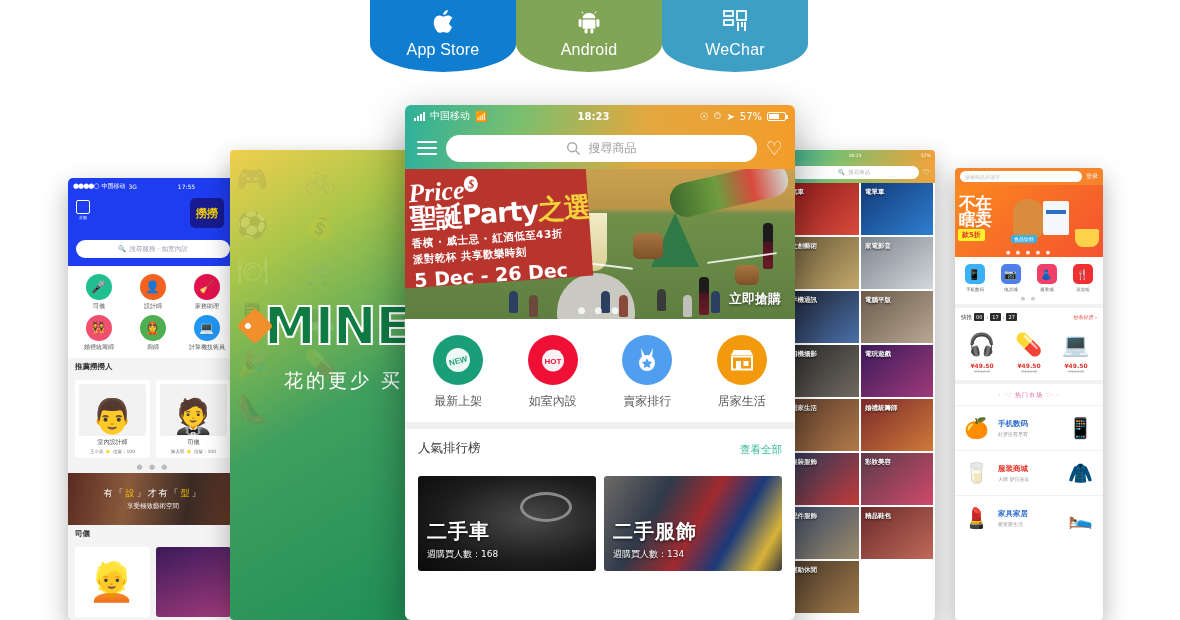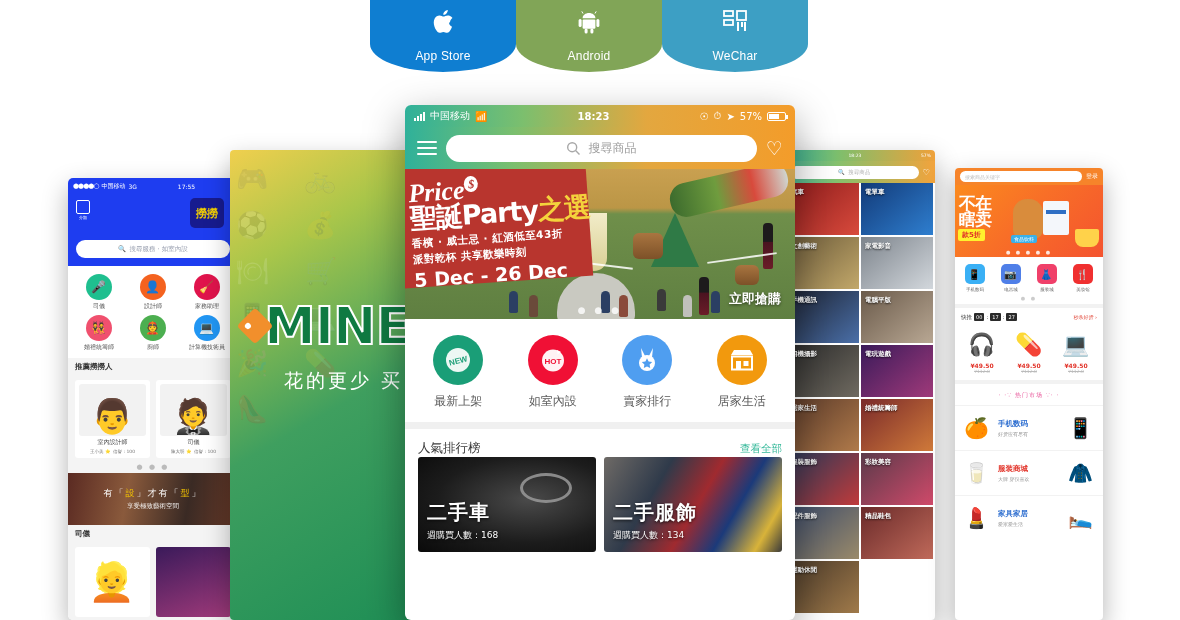--- a/index.html
+++ b/index.html
@@ -17,21 +17,21 @@
     position: absolute; top: 0; width: 146px; height: 72px;
     border-bottom-left-radius: 120px 46px;
     border-bottom-right-radius: 120px 46px;
     display: flex; flex-direction: column; align-items: center;
     justify-content: flex-start; padding-top: 7px;
   }
   .tab.t0 { left: 0;   background: #0f7ed1; }
   .tab.t1 { left: 146px; background: #81a557; }
   .tab.t2 { left: 292px; background: #3d9fc4; }
   .tab .glyph { width: 34px; height: 30px; display:flex; align-items:center; justify-content:center; }
-  .tab .tlabel { color:#fff; font-size: 12px; margin-top: 12px; letter-spacing: .2px; }
+  .tab .tlabel { color:#fff; font-size: 16px; margin-top: 4px; letter-spacing: .2px; }
 
   
   .phone { position: absolute; background:#fff; overflow:hidden;
            box-shadow: 0 10px 26px rgba(0,0,0,.30); }
 
   
   #p1 { left: 68px; top: 178px; width: 170px; height: 442px; border-radius: 5px; z-index: 2;}
   #p1 .sb { background:#1e3df0; color:#fff; height:16px; display:flex; align-items:center;
             gap:3px; padding:0 5px; font-size:6px; }
   #p1 .dots { letter-spacing:-1px; font-size:7px; }
@@ -139,21 +139,21 @@
   #p3 .cta { position:absolute; right:14px; bottom:11px; color:#fff; font-size:13px;
              font-weight:bold; text-shadow:0 1px 3px rgba(0,0,0,.6); }
   #p3 .dotrow { position:absolute; left:0; right:0; bottom:4px; text-align:center;
                 font-size:9px; color:rgba(255,255,255,.8); letter-spacing:3px; }
   #p3 .quick { display:flex; padding:16px 6px 12px; background:#fff; }
   #p3 .qi { flex:1; text-align:center; }
   #p3 .qic { width:50px; height:50px; border-radius:50%; margin:0 auto 8px;
              display:flex; align-items:center; justify-content:center; color:#fff; }
   #p3 .qil { font-size:12px; color:#5a5a5a; }
   #p3 .sephr { height:7px; background:#f0f0f0; }
-  #p3 .rkhd { display:flex; align-items:center; justify-content:space-between; padding:11px 13px 0; }
+  #p3 .rkhd { display:flex; align-items:flex-end; justify-content:space-between; padding:11px 13px 19px; }
   #p3 .rkhd .t { font-size:12.5px; color:#3a3a3a; }
   #p3 .rkhd .a { font-size:10.5px; color:#36b99a; }
   #p3 .prods { display:flex; gap:8px; padding:0 13px 12px; }
   #p3 .prod { flex:1; height:95px; border-radius:3px; position:relative; overflow:hidden; }
   #p3 .prod .ov { position:absolute; left:9px; bottom:10px; color:#fff; text-shadow:0 1px 3px rgba(0,0,0,.8); }
   #p3 .prod .pn { font-size:20px; font-weight:bold; letter-spacing:1px; }
   #p3 .prod .pc { font-size:9px; margin-top:3px; }
   #p3 .prod.car { background:radial-gradient(ellipse at 62% 45%, #4a4a4a 0%, #1c1c1c 58%, #0a0a0a 100%); }
   #p3 .prod.car::after { content:""; position:absolute; right:24px; top:16px; width:46px; height:24px;
                          border:3px solid #9a9a9a; border-radius:50%; opacity:.85; }

